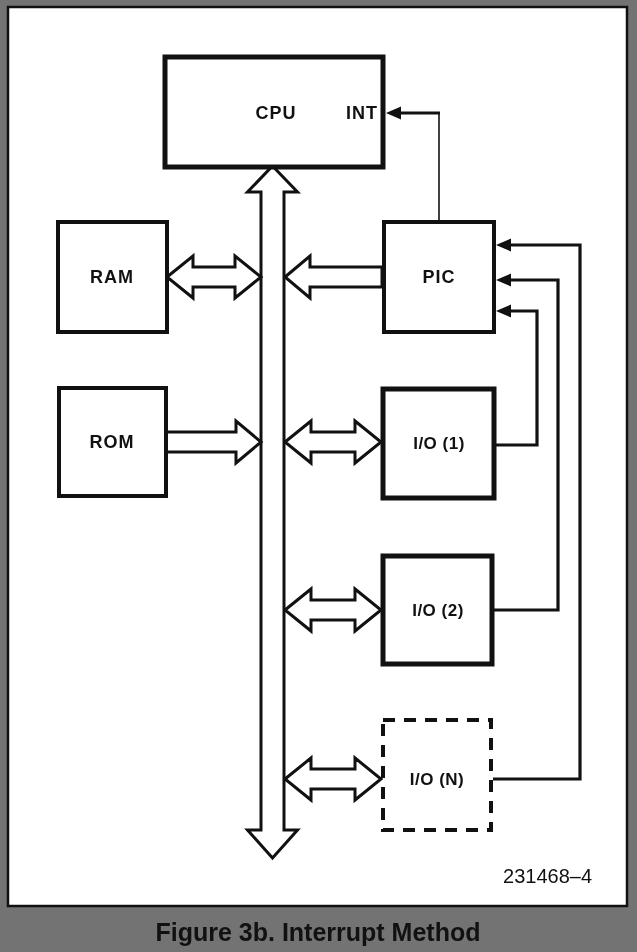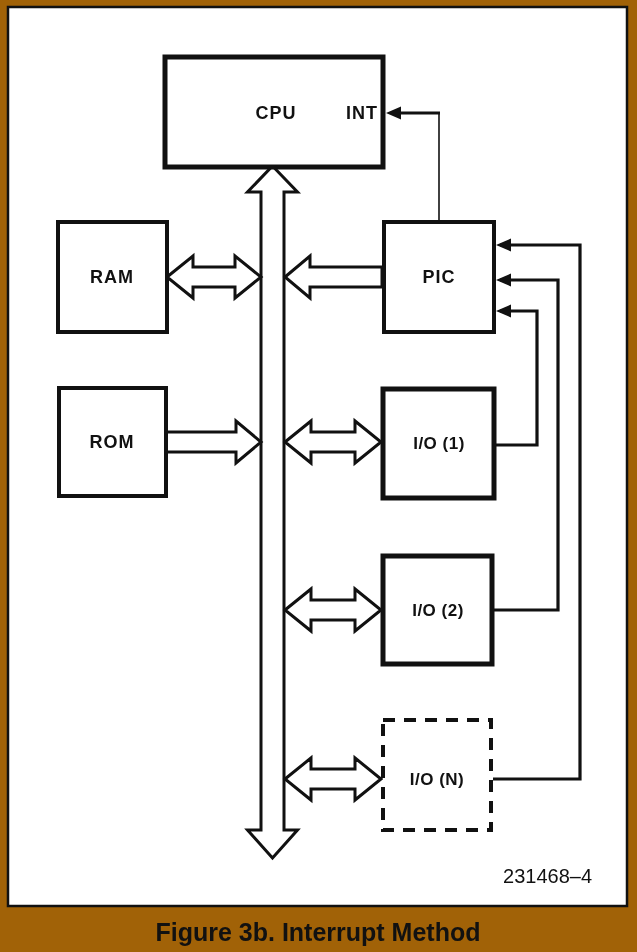--- a/index.html
+++ b/index.html
@@ -5,21 +5,21 @@
   html, body {
     margin: 0;
     padding: 0;
     background: #ffffff;
     font-family: "Liberation Sans", sans-serif;
   }
   .page {
     position: relative;
     width: 637px;
     height: 952px;
-    background: #a16207;
+    background: #737373;
   }
   svg { display: block; }
   .box-label {
     font-family: "Liberation Sans", sans-serif;
     font-weight: bold;
     font-size: 18px;
     letter-spacing: 1px;
     fill: #111111;
   }
   .io-label {

